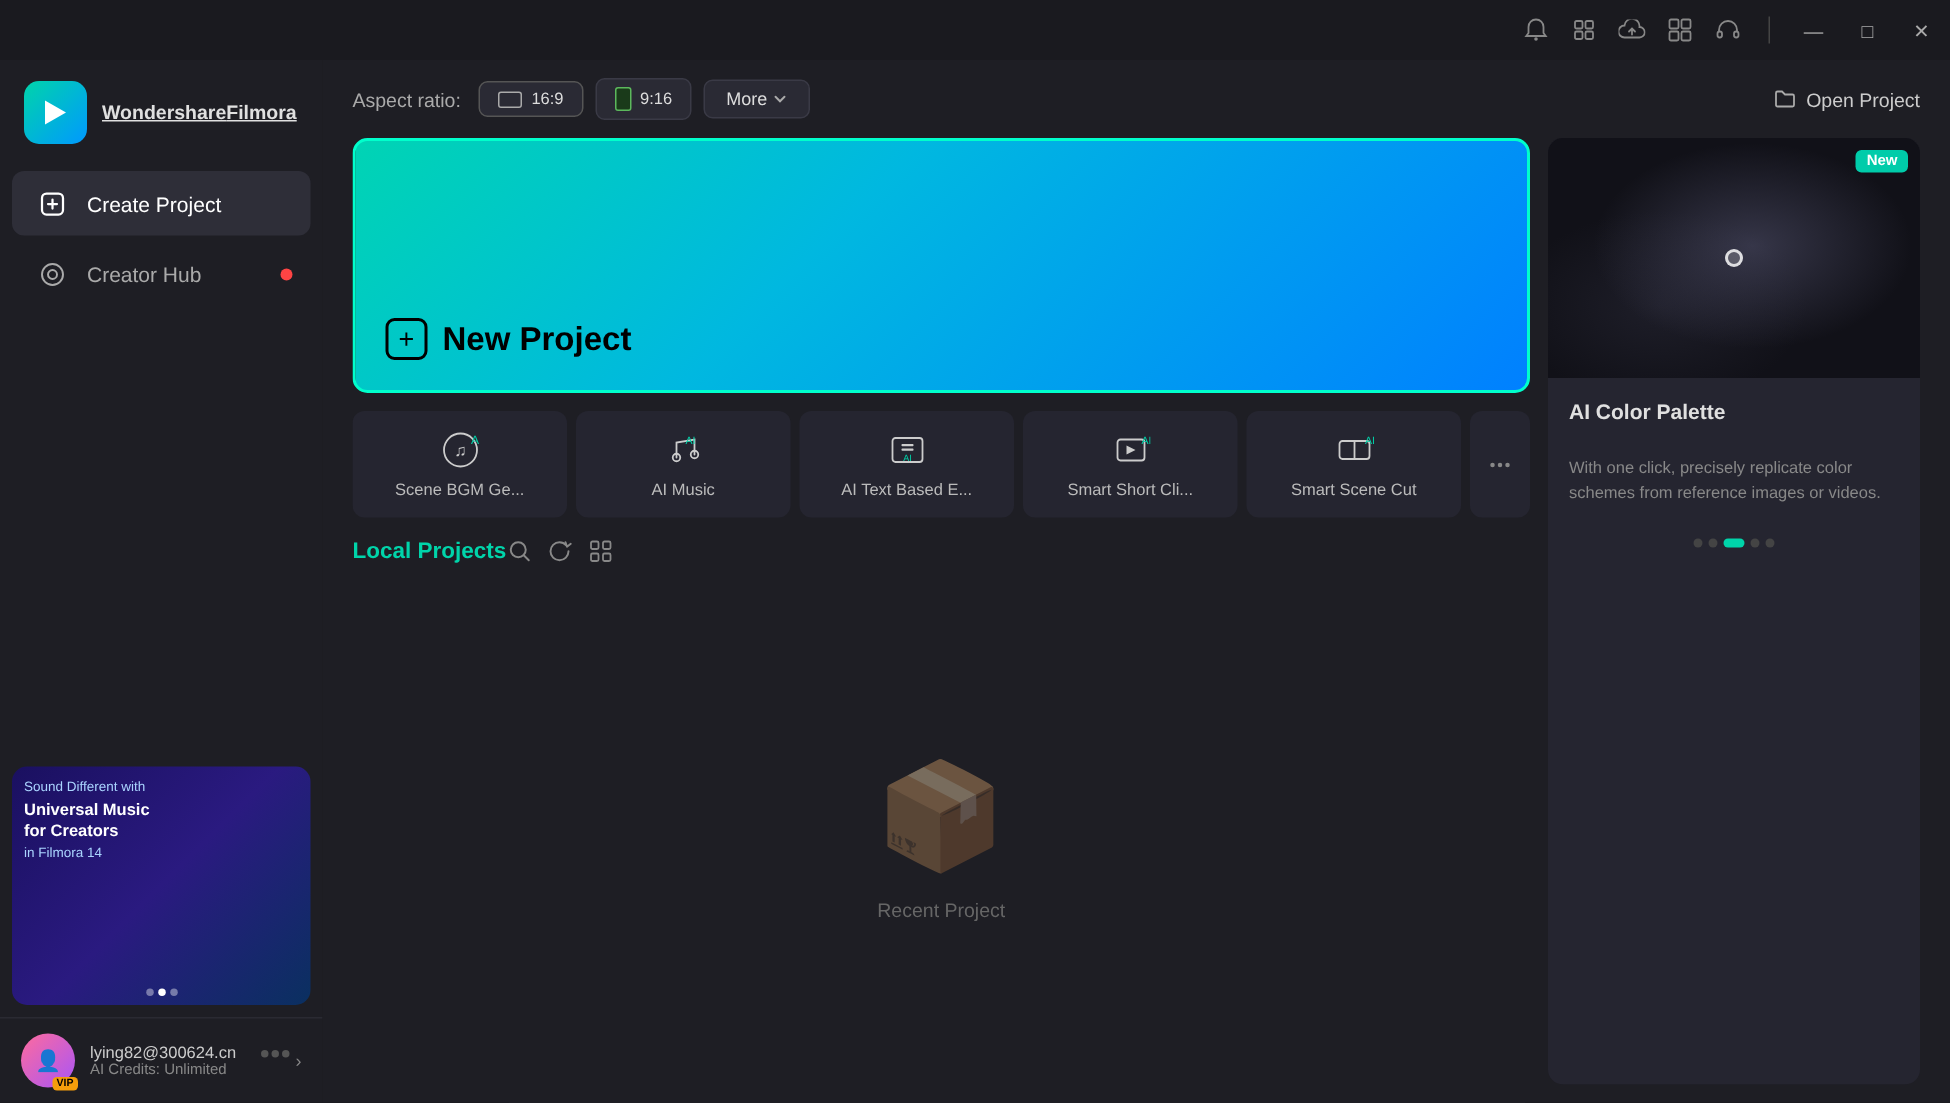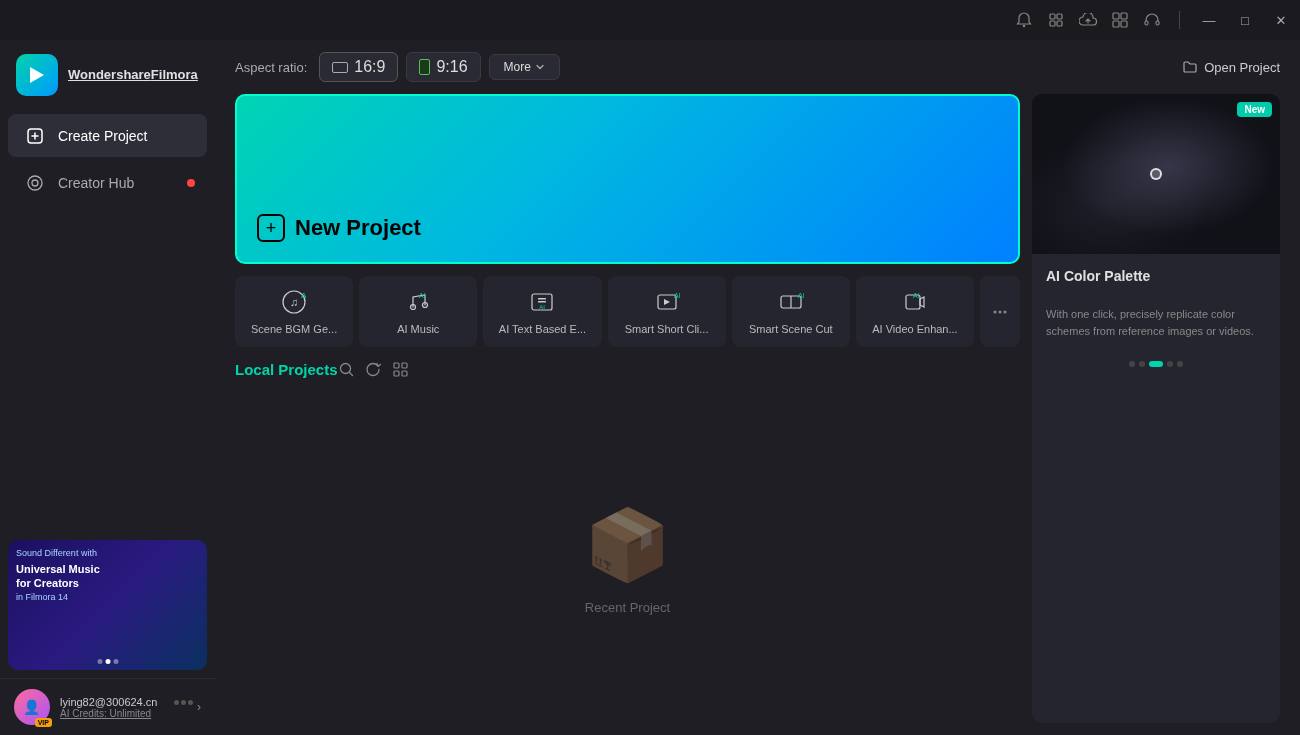--- a/index.html
+++ b/index.html
@@ -140,21 +140,21 @@
       right: 12px;
     }
 
     .sidebar-bottom {
       margin-top: auto;
     }
     .promo-banner {
       margin: 8px;
       border-radius: 10px;
       overflow: hidden;
-      height: 130px;
+      height: 159px;
       background: linear-gradient(135deg, #1a1060, #2a1a80, #0a3060);
       position: relative;
       cursor: pointer;
     }
     .promo-content {
       position: absolute;
       top: 8px;
       left: 8px;
       right: 8px;
       color: #fff;
@@ -221,21 +221,20 @@
     .user-email {
       font-size: 11px;
       color: #ccc;
       white-space: nowrap;
       overflow: hidden;
       text-overflow: ellipsis;
     }
     .user-credits {
       font-size: 10px;
       color: #888;
-      text-decoration: underline;
     }
     .user-dots {
       display: flex;
       gap: 2px;
     }
     .user-dot {
       width: 5px;
       height: 5px;
       border-radius: 50%;
       background: #555;
@@ -270,21 +269,21 @@
     }
     .aspect-btn {
       display: flex;
       align-items: center;
       gap: 6px;
       padding: 5px 12px;
       border-radius: 6px;
       background: #2a2a34;
       border: 1px solid #3a3a46;
       color: #ddd;
-      font-size: 16px;
+      font-size: 11px;
       cursor: pointer;
     }
     .aspect-btn.active {
       border-color: #555;
     }
     .aspect-icon-16 {
       width: 16px;
       height: 11px;
       border: 1.5px solid #aaa;
       border-radius: 2px;
@@ -740,30 +739,20 @@
           </div>
           <div class="ai-tool-item">
             <div class="ai-tool-icon">
               <svg width="26" height="26" viewBox="0 0 26 26" fill="none">
                 <rect x="3" y="7" width="20" height="12" rx="2" stroke="#ccc" stroke-width="1.2"></rect>
                 <line x1="13" y1="7" x2="13" y2="19" stroke="#ccc" stroke-width="1.2"></line>
                 <text x="20" y="9" font-size="7" fill="#00d4aa">AI</text>
               </svg>
             </div>
             <span class="ai-tool-label">Smart Scene Cut</span>
-          </div>
-          <div class="ai-tool-item">
-            <div class="ai-tool-icon">
-              <svg width="26" height="26" viewBox="0 0 26 26" fill="none">
-                <rect x="4" y="6" width="14" height="14" rx="2" stroke="#ccc" stroke-width="1.2"></rect>
-                <path d="M18 10l4-2v10l-4-2V10z" stroke="#ccc" stroke-width="1.2" fill="none"></path>
-                <text x="11" y="9" font-size="7" fill="#00d4aa">AI</text>
-              </svg>
-            </div>
-            <span class="ai-tool-label">AI Video Enhan...</span>
           </div>
           <div class="ai-tool-more">
             <svg width="18" height="18" viewBox="0 0 18 18" fill="none">
               <circle cx="4" cy="9" r="1.5" fill="#888"></circle>
               <circle cx="9" cy="9" r="1.5" fill="#888"></circle>
               <circle cx="14" cy="9" r="1.5" fill="#888"></circle>
             </svg>
           </div>
         </div>
 

